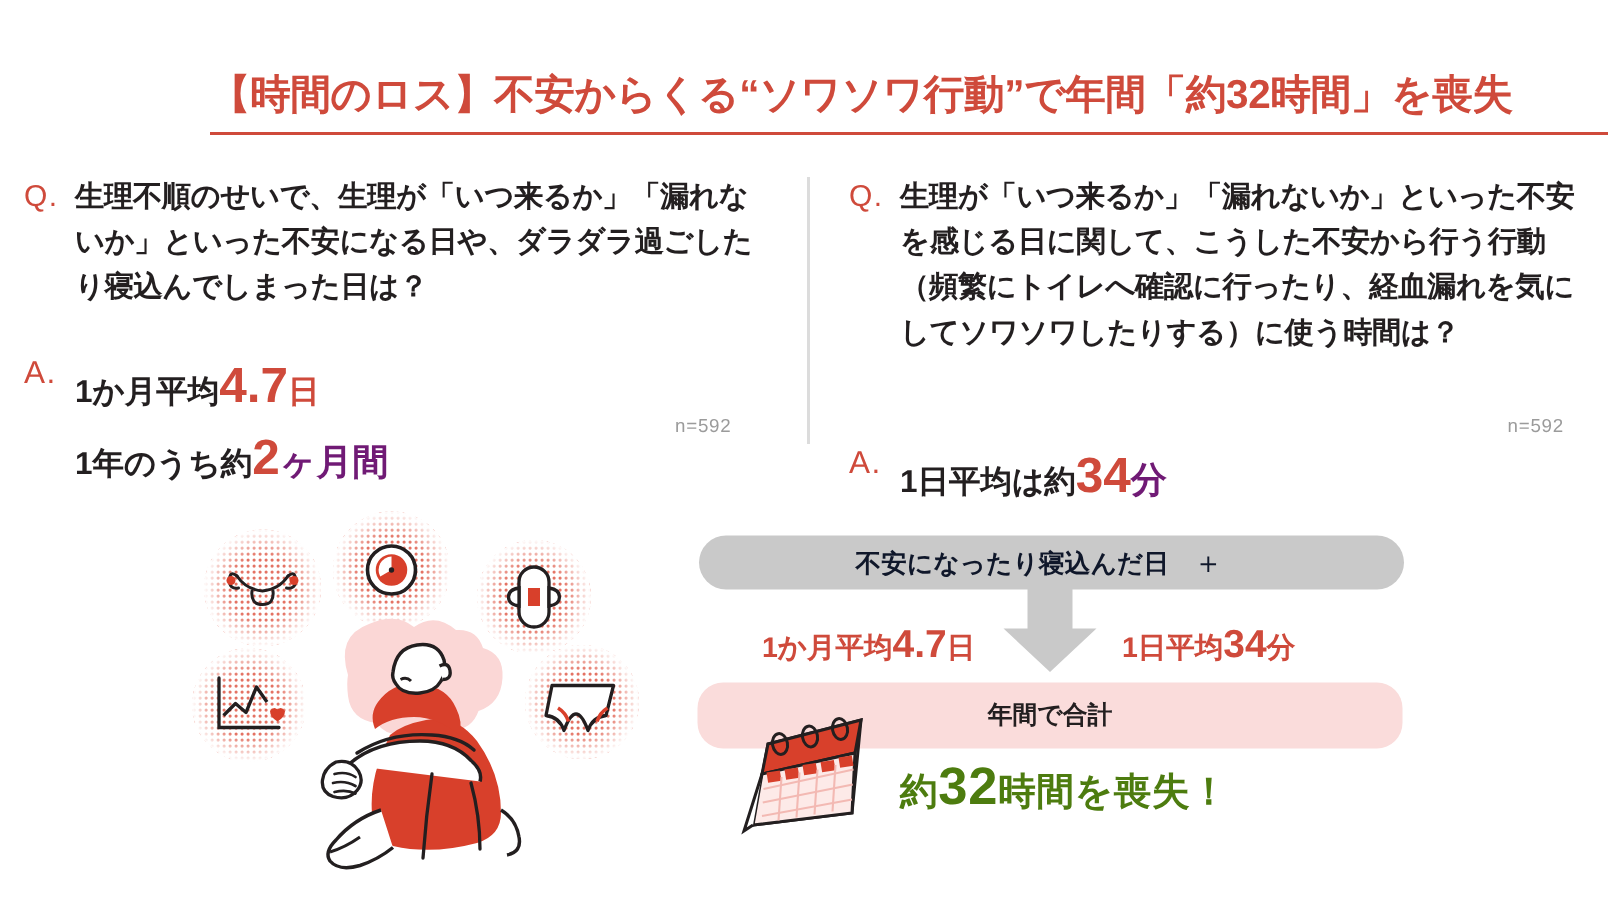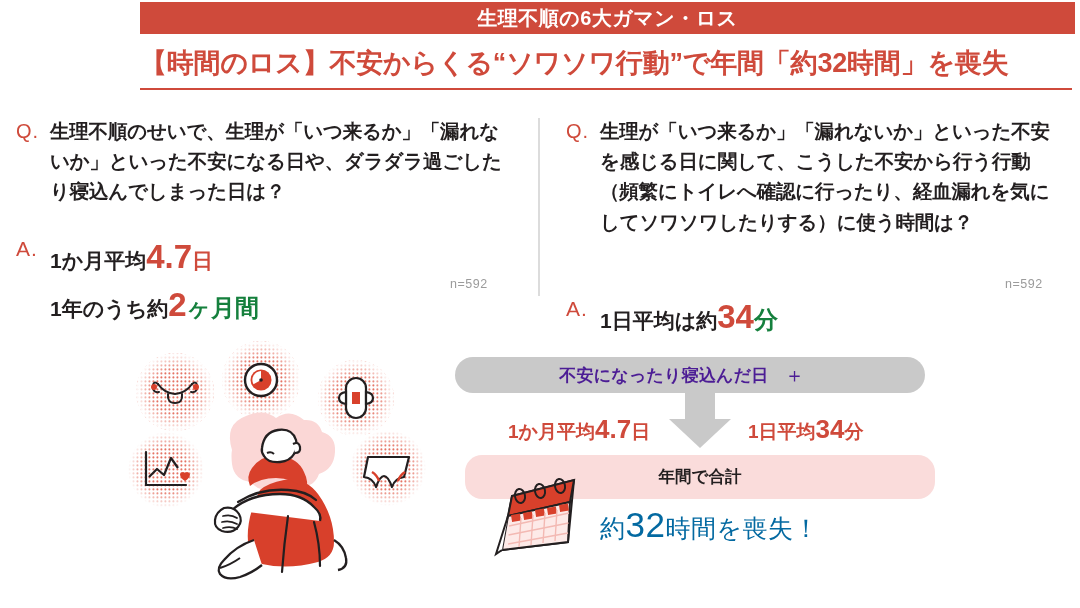--- a/index.html
+++ b/index.html
@@ -66,38 +66,38 @@
   .qa.left .qtext{width:452px;}
   .qa.right .qtext{width:462px;}
 
   .arow{display:flex;align-items:flex-start;}
   .amark{
     color:#cf4a3b;font-size:21px;width:34px;flex:0 0 34px;letter-spacing:1px;
     line-height:1.5;
   }
   .atext{font-size:21px;line-height:1.45;font-weight:bold;color:#231f20;}
   .atext .big{font-size:33px;color:#cf4a3b;font-weight:bold;}
-  .atext .med{font-size:24px;color:#15803d;font-weight:bold;}
+  .atext .med{font-size:24px;color:#701a75;font-weight:bold;}
   .atext .unit{color:#cf4a3b;font-weight:bold;}
 
   .qa.left .arow{margin-top:26px;}
   .qa.right .arow{margin-top:56px;}
 
   .nlabel{
     position:absolute;font-size:12.5px;color:#9b9b9b;letter-spacing:.5px;
   }
   .nlabel.l{left:450px;top:277px;}
   .nlabel.r{left:1005px;top:277px;}
 
   
   .pill-gray{
-    position:absolute;left:455px;top:357px;width:470px;height:36px;
+    position:absolute;left:466px;top:357px;width:470px;height:36px;
     background:#c9c9c9;border-radius:18px;
     display:flex;align-items:center;justify-content:center;
-    font-size:17px;font-weight:bold;color:#4c1d95;letter-spacing:.2px;
+    font-size:17px;font-weight:bold;color:#0f172a;letter-spacing:.2px;
   }
   .pill-gray .plus{font-weight:normal;font-size:20px;margin:0 16px;}
   .pill-gray .soft{font-weight:bold;}
 
   .arrow{position:absolute;left:669px;top:391px;width:62px;height:57px;}
   .arrow .stem{position:absolute;left:16px;top:0;width:30px;height:30px;background:#c9c9c9;}
   .arrow .head{
     position:absolute;left:0;top:28px;width:0;height:0;
     border-left:31px solid transparent;border-right:31px solid transparent;
     border-top:29px solid #c9c9c9;
@@ -110,39 +110,36 @@
 
   .pill-pink{
     position:absolute;left:465px;top:455px;width:470px;height:44px;
     background:#fadcdb;border-radius:17px;
     display:flex;align-items:center;justify-content:center;
     font-size:16.5px;font-weight:bold;color:#231f20;
   }
 
   .result{
     position:absolute;left:600px;top:505px;
-    color:#0369a1;font-weight:normal;font-size:25px;letter-spacing:.5px;
+    color:#4d7c0f;font-weight:bold;font-size:25px;letter-spacing:.5px;
   }
   .result .num{font-size:35px;}
 
   
   .calendar{position:absolute;left:482px;top:458px;width:110px;height:100px;}
 
   
   .illus{position:absolute;left:128px;top:340px;width:300px;height:245px;}
 </style>
 </head>
 <body>
 
 <div class="root">
 
 
-  <div class="banner">
-    <span>生理不順の6大ガマン・ロス</span>
-  </div>
   <div class="subtitle">
     <span>【時間のロス】不安からくる“ソワソワ行動”で年間「約32時間」を喪失</span>
   </div>
   <div class="hdr-rule"></div>
 
   <div class="col-divider"></div>
 
   <div class="qa left">
     <div class="qrow">
       <div class="qmark">Q.</div>

